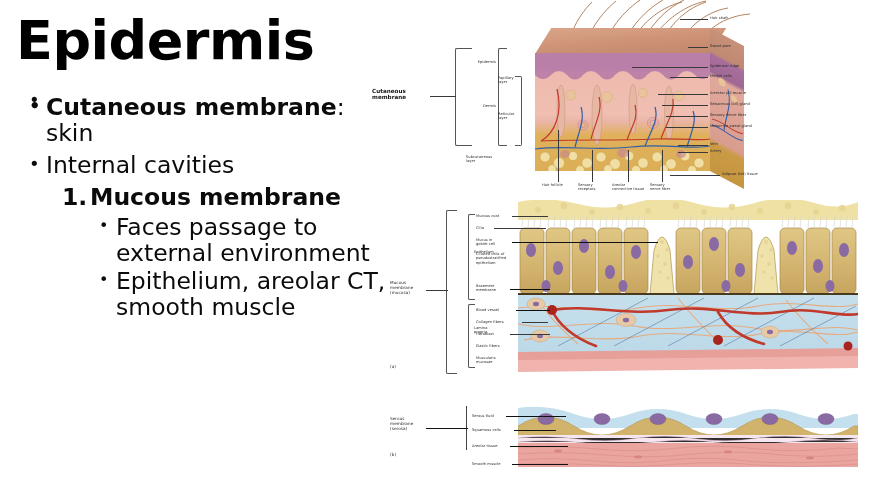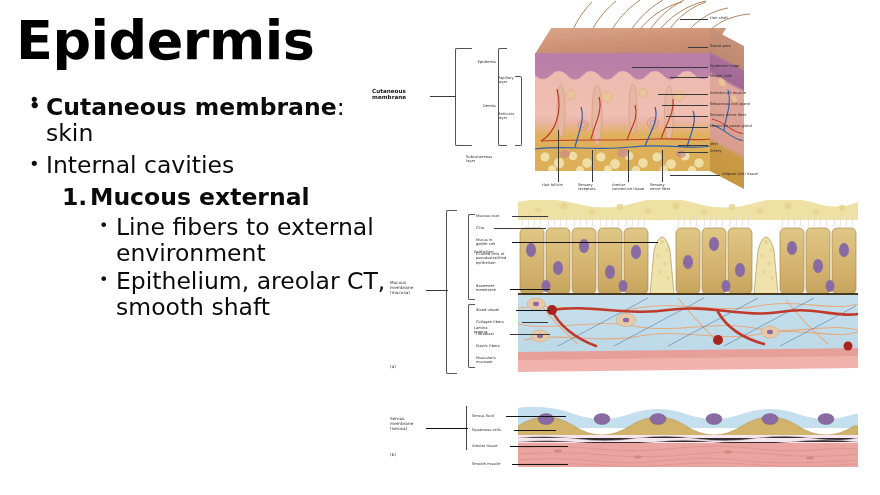--- a/index.html
+++ b/index.html
@@ -152,29 +152,29 @@
 
       <div class="li l1 bold">
         <span class="bullet">•</span><span>Cutaneous membrane</span><span class="norm">: skin</span>
       </div>
 
       <div class="li l1">
         <span class="bullet">•</span><span>Internal cavities</span>
       </div>
 
       <div class="li l2">
-        <span class="num">1.</span><span>Mucous external</span>
+        <span class="num">1.</span><span>Mucous membrane</span>
       </div>
 
       <div class="li l3">
-        <span class="bullet">•</span><span>Line fibers to external environment</span>
+        <span class="bullet">•</span><span>Faces passage to external environment</span>
       </div>
 
       <div class="li l3">
-        <span class="bullet">•</span><span>Epithelium, areolar CT, smooth shaft</span>
+        <span class="bullet">•</span><span>Epithelium, areolar CT, smooth muscle</span>
       </div>
 
     </div>
   </div>
 
   <div class="figures">
 
     <div class="fig" id="fig-skin">
 
       <svg width="510" height="195" style="position:absolute;left:0;top:0;">

